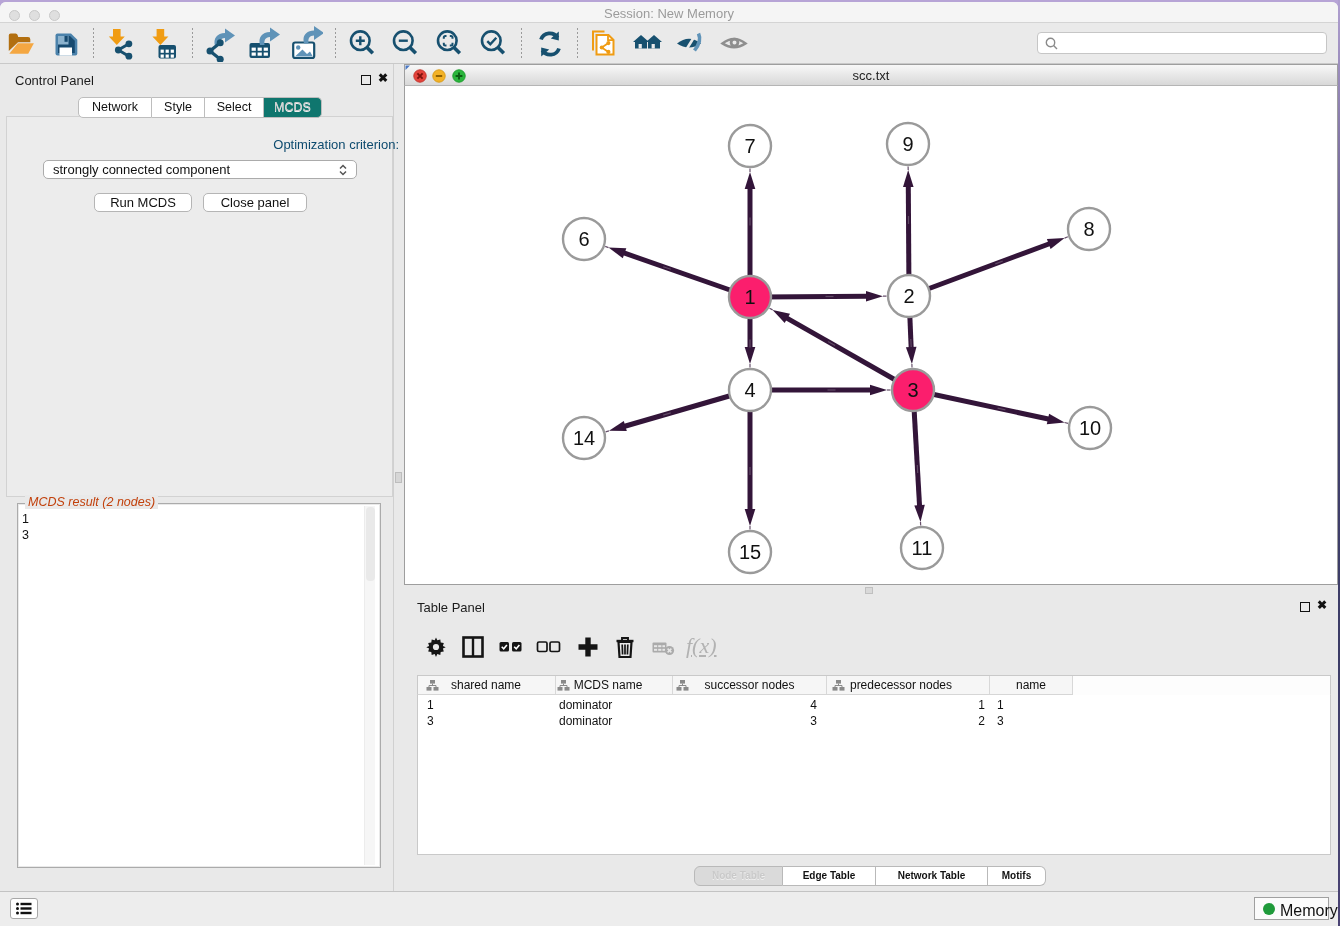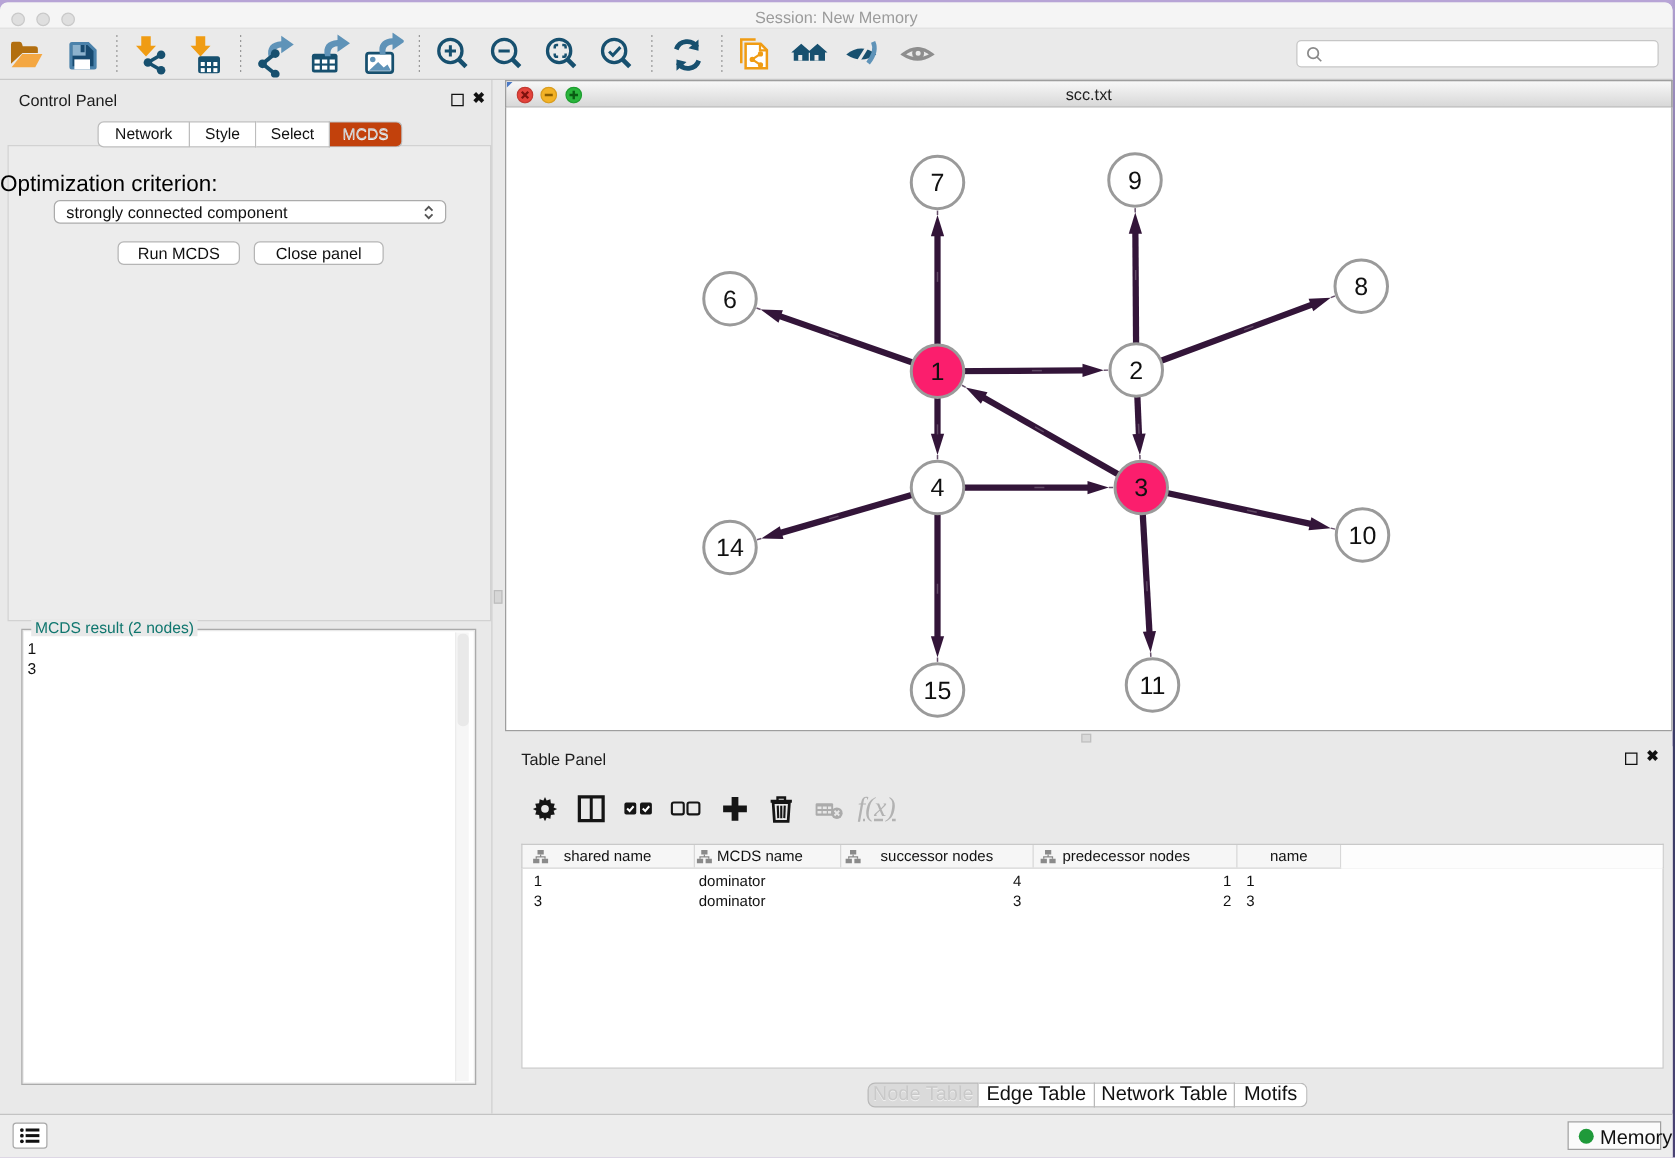--- a/index.html
+++ b/index.html
@@ -18,45 +18,45 @@
   background-image:linear-gradient(#9a9a9a 50%, transparent 50%); background-size:1px 4px; }
 #search { position:absolute; left:1037px; top:32px; width:290px; height:22px; background:#ffffff;
   border:1px solid #c6c6c6; border-radius:4px; }
 #cp-title { position:absolute; left:15px; top:73px; font-size:13px; color:#1c1c1c; }
 .fl-sq { position:absolute; width:10px; height:10px; border:1.6px solid #111; top:75px; }
 .fl-x  { position:absolute; top:71px; font-size:12px; font-weight:bold; color:#111; }
 .tab { position:absolute; top:97px; height:21px; background:#ffffff; border:1px solid #bdbdbd;
   font-size:12.5px; font-weight:normal; color:#111; text-align:center; line-height:19px; }
 #cp-content { position:absolute; left:6px; top:116px; width:387px; height:381px; background:#ececec;
   border:1px solid #d2d2d2; }
-#opt-label { position:absolute; left:0; top:137px; width:399px; text-align:left; font-size:18px; color:#000000; }
+#opt-label { position:absolute; left:0; top:137px; width:399px; text-align:right; font-size:13px; color:#0c4a6e; }
 #cp-select { position:absolute; left:43px; top:160px; width:314px; height:19px; background:#ffffff;
   border:1px solid #ababab; border-radius:5px; font-size:13px; color:#111; line-height:17px; padding-left:9px; }
 .btn { position:absolute; top:193px; height:19px; background:#ffffff; border:1px solid #b5b5b5;
   border-radius:5px; font-size:13px; color:#111; text-align:center; line-height:17px; }
 #fieldset { position:absolute; left:17px; top:503px; width:364px; height:365px; border:1px solid #ababab; }
-#legend { position:absolute; left:25px; top:495px; background:#e9e9e9; padding:0 3px; font-size:12.5px; color:#0f766e; }
+#legend { position:absolute; left:25px; top:495px; background:#e9e9e9; padding:0 3px; font-size:12.5px; color:#c2410c;font-style:italic; }
 #fs-white { position:absolute; left:19px; top:505px; width:360px; height:361px; background:#ffffff; }
 #cp-border { position:absolute; left:393px; top:64px; width:1px; height:827px; background:#d0d0d0; }
 #netframe { position:absolute; left:404px; top:64px; width:934px; height:521px;
   border:1px solid #9e9e9e; background:#ffffff; }
 #nettitle { position:absolute; left:404px; top:64px; width:934px; height:22px;
   background:linear-gradient(180deg,#f8f8f8,#d8d8d8); border:1px solid #9e9e9e; border-bottom:1px solid #b5b5b5; }
 #netname { position:absolute; left:404px; top:68px; width:934px; text-align:center; font-size:13px; color:#222; }
 #tp { position:absolute; left:404px; top:597px; width:934px; height:291px; background:#e9e9e9; }
 #tp-title { position:absolute; left:417px; top:600px; font-size:13px; color:#1c1c1c; }
 #tbl { position:absolute; left:417px; top:675px; width:914px; height:180px; background:#ffffff;
   border:1px solid #c9c9c9; }
 #thead { position:absolute; left:417px; top:675px; width:914px; height:20px; background:#f6f6f6;
   border:1px solid #c9c9c9; border-bottom:1px solid #d6d6d6; }
 .th { position:absolute; top:678px; font-size:12px; color:#111; text-align:center; }
 .thsep { position:absolute; top:676px; width:1px; height:18px; background:#d8d8d8; }
 .td { position:absolute; font-size:12px; color:#111; }
 .btab { position:absolute; top:866px; height:20px; background:#ffffff; border:1px solid #b9b9b9;
-  font-size:16px; font-weight:normal; color:#111; text-align:center; line-height:18px; }
+  font-size:10px; font-weight:bold; color:#111; text-align:center; line-height:18px; }
 #statusbar { position:absolute; left:0; top:891px; width:1338px; height:35px; background:#ededed;
   border-top:1px solid #c3c3c3; }
 </style></head><body>
 <div id="deskR"></div>
 <div id="win"></div>
 <div id="titlebar">
   <div class="tcirc" style="left:8.5px"></div>
     <div class="tcirc" style="left:28.5px"></div>
     <div class="tcirc" style="left:48.5px"></div>
   <div id="ttitle">Session: New Memory</div>
@@ -180,21 +180,21 @@
   </div>
 
 <div id="cp-title">Control Panel</div>
 <div class="fl-sq" style="left:361px"></div>
 <div class="fl-x" style="left:378px">✖</div>
 <div id="cp-content"></div>
 <div id="cp-border"></div>
 <div class="tab" style="left:78px;width:74px;border-radius:5px 0 0 5px;">Network</div>
 <div class="tab" style="left:152px;width:53px;border-left:none;">Style</div>
 <div class="tab" style="left:205px;width:59px;border-left:none;">Select</div>
-<div class="tab" style="left:264px;width:58px;border-left:none;border-radius:0 5px 5px 0;background:#c2410c;color:#cfcfcf;text-shadow:0 1px 0 #f2f2f2;">MCDS</div>
+<div class="tab" style="left:264px;width:58px;border-left:none;border-radius:0 5px 5px 0;background:#0f766e;color:#cfcfcf;text-shadow:0 1px 0 #f2f2f2;">MCDS</div>
 <div id="opt-label">Optimization criterion:</div>
 <div id="cp-select">strongly connected component<svg width="10" height="14" viewBox="0 0 10 14" style="position:absolute;right:8px;top:2px">
       <path d="M2 5.5 L5 2.5 L8 5.5 M2 8.5 L5 11.5 L8 8.5" fill="none" stroke="#555" stroke-width="1.5"></path>
     </svg></div>
 <div class="btn" style="left:94px;width:98px;">Run MCDS</div>
 <div class="btn" style="left:203px;width:104px;">Close panel</div>
 <div id="fieldset"></div>
 <div id="fs-white">
     <div style="position:absolute;left:3px;top:6px;font-size:12.5px;color:#111;line-height:16px;">1<br>3</div>
 <div style="position:absolute;right:4px;top:1px;width:11px;height:359px;background:#f6f6f6;border-left:1px solid #ececec;">

